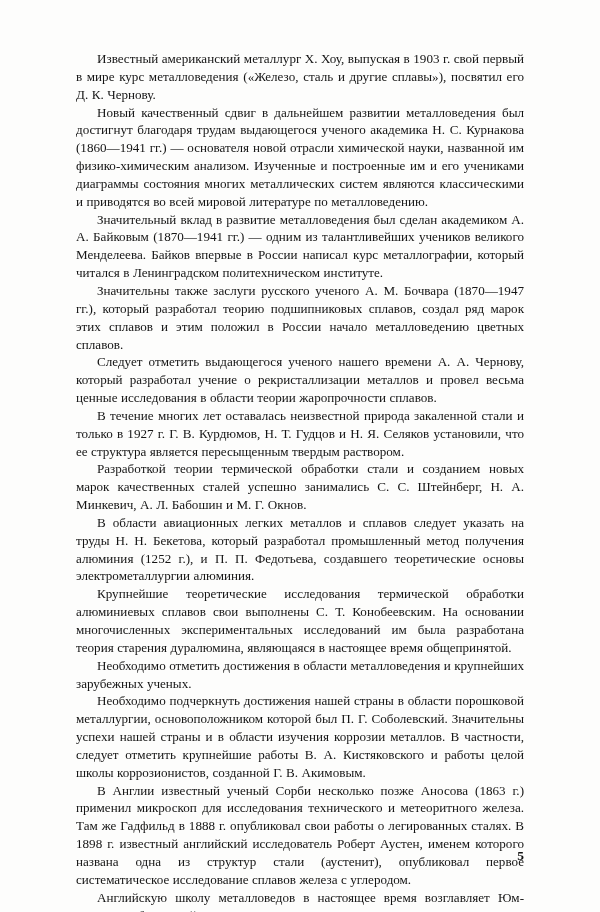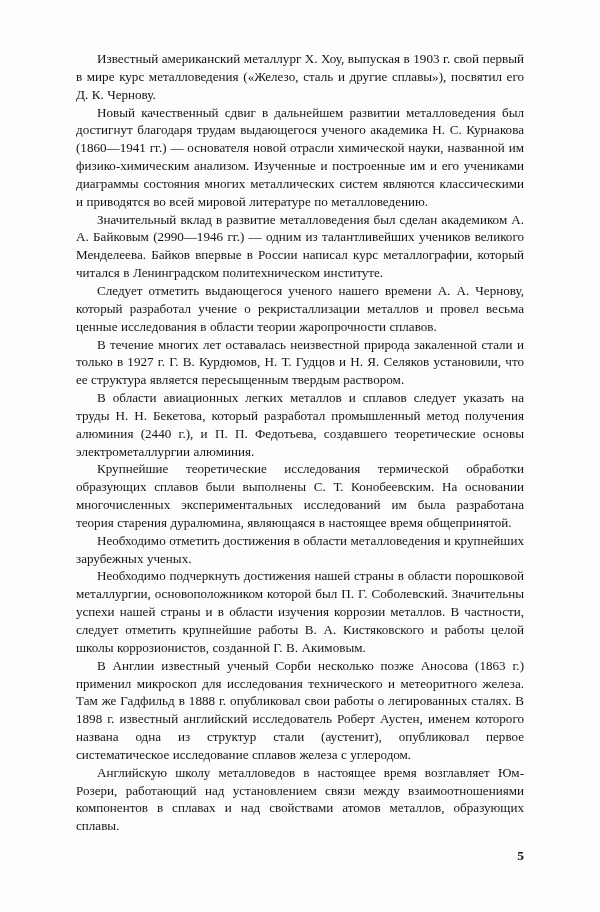--- a/index.html
+++ b/index.html
@@ -52,25 +52,27 @@
   }
 </style>
 </head>
 <body>
 
 <div id="page">
 
   <div id="text-column">
     <p class="para">Известный американский металлург Х. Хоу, выпуская в 1903 г. свой первый в мире курс металловедения («Железо, сталь и другие сплавы»), посвятил его Д. К. Чернову.</p>
     <p class="para">Новый качественный сдвиг в дальнейшем развитии металловедения был достигнут благодаря трудам выдающегося ученого академика Н. С. Курнакова (1860—1941 гг.) — основателя новой отрасли химической науки, названной им физико-химическим анализом. Изученные и построенные им и его учениками диаграммы состояния многих металлических систем являются классическими и приводятся во всей мировой литературе по металловедению.</p>
-    <p class="para">Значительный вклад в развитие металловедения был сделан академиком А. А. Байковым (2990—1946 гг.) — одним из талантливейших учеников великого Менделеева. Байков впервые в России написал курс металлографии, который читался в Ленинградском политехническом институте.</p>
+    <p class="para">Значительный вклад в развитие металловедения был сделан академиком А. А. Байковым (1870—1941 гг.) — одним из талантливейших учеников великого Менделеева. Байков впервые в России написал курс металлографии, который читался в Ленинградском политехническом институте.</p>
+    <p class="para">Значительны также заслуги русского ученого А. М. Бочвара (1870—1947 гг.), который разработал теорию подшипниковых сплавов, создал ряд марок этих сплавов и этим положил в России начало металловедению цветных сплавов.</p>
     <p class="para">Следует отметить выдающегося ученого нашего времени А. А. Чернову, который разработал учение о рекристаллизации металлов и провел весьма ценные исследования в области теории жаропрочности сплавов.</p>
     <p class="para">В течение многих лет оставалась неизвестной природа закаленной стали и только в 1927 г. Г. В. Курдюмов, Н. Т. Гудцов и Н. Я. Селяков установили, что ее структура является пересыщенным твердым раствором.</p>
-    <p class="para">В области авиационных легких металлов и сплавов следует указать на труды Н. Н. Бекетова, который разработал промышленный метод получения алюминия (2440 г.), и П. П. Федотьева, создавшего теоретические основы электрометаллургии алюминия.</p>
-    <p class="para">Крупнейшие теоретические исследования термической обработки образующих сплавов были выполнены С. Т. Конобеевским. На основании многочисленных экспериментальных исследований им была разработана теория старения дуралюмина, являющаяся в настоящее время общепринятой.</p>
+    <p class="para">Разработкой теории термической обработки стали и созданием новых марок качественных сталей успешно занимались С. С. Штейнберг, Н. А. Минкевич, А. Л. Бабошин и М. Г. Окнов.</p>
+    <p class="para">В области авиационных легких металлов и сплавов следует указать на труды Н. Н. Бекетова, который разработал промышленный метод получения алюминия (1252 г.), и П. П. Федотьева, создавшего теоретические основы электрометаллургии алюминия.</p>
+    <p class="para">Крупнейшие теоретические исследования термической обработки алюминиевых сплавов свои выполнены С. Т. Конобеевским. На основании многочисленных экспериментальных исследований им была разработана теория старения дуралюмина, являющаяся в настоящее время общепринятой.</p>
     <p class="para">Необходимо отметить достижения в области металловедения и крупнейших зарубежных ученых.</p>
     <p class="para">Необходимо подчеркнуть достижения нашей страны в области порошковой металлургии, основоположником которой был П. Г. Соболевский. Значительны успехи нашей страны и в области изучения коррозии металлов. В частности, следует отметить крупнейшие работы В. А. Кистяковского и работы целой школы коррозионистов, созданной Г. В. Акимовым.</p>
     <p class="para">В Англии известный ученый Сорби несколько позже Аносова (1863 г.) применил микроскоп для исследования технического и метеоритного железа. Там же Гадфильд в 1888 г. опубликовал свои работы о легированных сталях. В 1898 г. известный английский исследователь Роберт Аустен, именем которого названа одна из структур стали (аустенит), опубликовал первое систематическое исследование сплавов железа с углеродом.</p>
     <p class="para">Английскую школу металловедов в настоящее время возглавляет Юм-Розери, работающий над установлением связи между взаимоотношениями компонентов в сплавах и над свойствами атомов металлов, образующих сплавы.</p>
   </div>
 
   <div id="page-number">5</div>
 
 </div>
 

